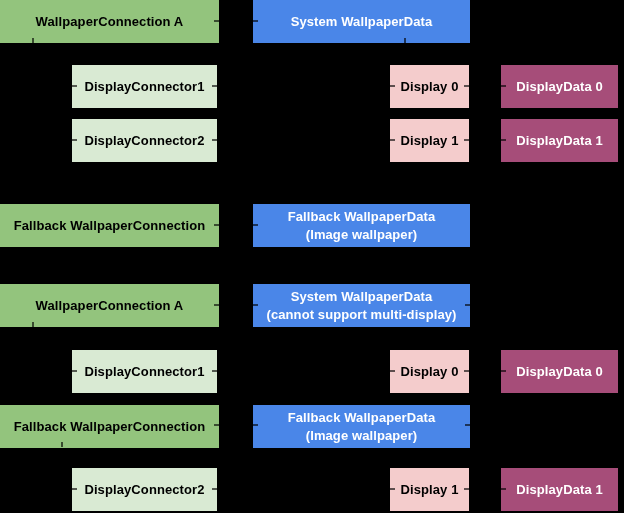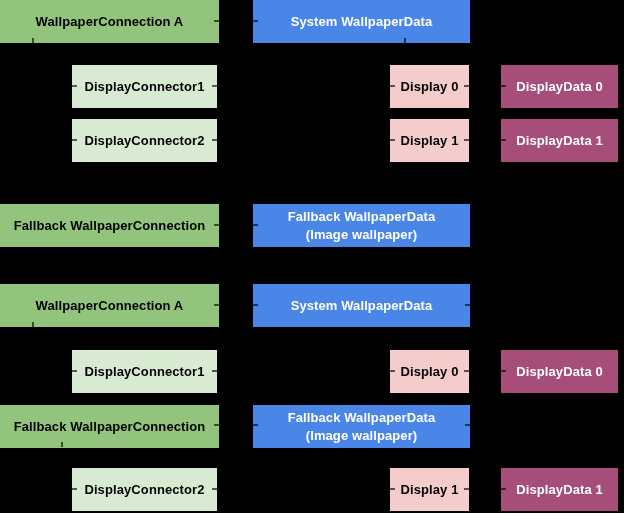--- a/index.html
+++ b/index.html
@@ -69,20 +69,21 @@
     </div>
     <div class="node" style="left: 253px; top: 204px; width: 217px; height: 43px; background: rgb(74, 134, 232); color: rgb(255, 255, 255);">
       <span>Fallback WallpaperData</span>
       <span>(Image wallpaper)</span>
     </div>
     <div class="node" style="left: 0px; top: 284px; width: 219px; height: 43px; background: rgb(147, 196, 125); color: rgb(0, 0, 0);">
       <span>WallpaperConnection A</span>
     </div>
     <div class="node" style="left: 253px; top: 284px; width: 217px; height: 43px; background: rgb(74, 134, 232); color: rgb(255, 255, 255);">
       <span>System WallpaperData</span>
+      <span>(cannot support multi-display)</span>
     </div>
     <div class="node" style="left: 72px; top: 350px; width: 145px; height: 43px; background: rgb(217, 234, 211); color: rgb(0, 0, 0);">
       <span>DisplayConnector1</span>
     </div>
     <div class="node" style="left: 390px; top: 350px; width: 79px; height: 43px; background: rgb(244, 204, 204); color: rgb(0, 0, 0);">
       <span>Display 0</span>
     </div>
     <div class="node" style="left: 501px; top: 350px; width: 117px; height: 43px; background: rgb(166, 77, 121); color: rgb(255, 255, 255);">
       <span>DisplayData 0</span>
     </div>

